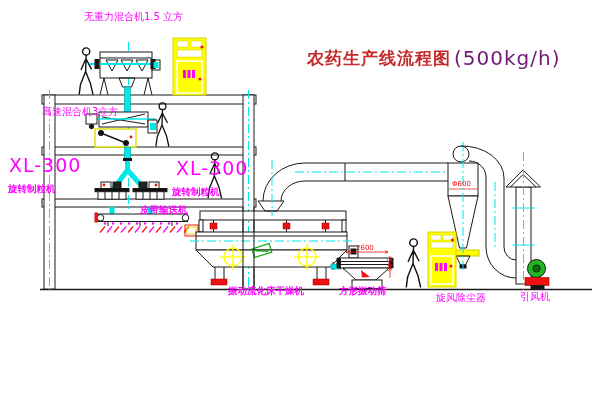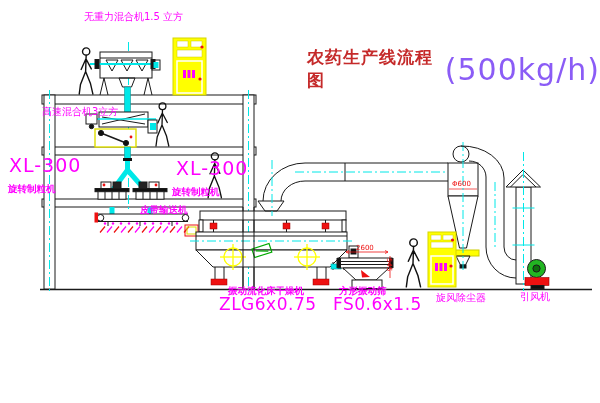--- a/index.html
+++ b/index.html
@@ -8,21 +8,21 @@
   .stage svg{position:absolute;left:0;top:0;}
   .lbl{position:absolute;color:#ff00ff;white-space:nowrap;line-height:1;}
   .s9{font-size:9.5px;font-weight:bold;}
   .s10{font-size:10px;}
   .xl{font-size:19px;letter-spacing:1px;}
   .model{font-size:17px;letter-spacing:.5px;}
   .dim{position:absolute;color:#ee1111;font-size:7px;white-space:nowrap;line-height:1;}
   .dim.vert{transform:rotate(90deg);transform-origin:left top;}
   .title{position:absolute;left:283px;top:46px;display:flex;align-items:center;gap:3px;margin-left:24px;}
   .t-cn{font-size:17px;font-weight:bold;color:#c52a2a;letter-spacing:1px;}
-  .t-cap{font-size:30px;color:#8b5cf6;letter-spacing:1px;}
+  .t-cap{font-size:20px;color:#701a75;letter-spacing:1px;}
 </style>
 </head>
 <body>
 
 <div class="stage">
 
 <svg width="600" height="403" viewBox="0 0 600 403">
   <defs>
     <g id="person" stroke-linecap="round">
       <circle cx="9.5" cy="4.2" r="3.4"></circle>
@@ -279,23 +279,21 @@
 </div>
 
 <div class="lbl s10" style="left:84px;top:12px;">无重力混合机1.5 立方</div>
 <div class="lbl s10" style="left:42px;top:107px;">高速混合机3立方</div>
 <div class="lbl xl" style="left:9px;top:156px;">XL-300</div>
 <div class="lbl s9" style="left:8px;top:184px;">旋转制粒机</div>
 <div class="lbl xl" style="left:176px;top:159px;">XL-300</div>
 <div class="lbl s9" style="left:172px;top:187px;">旋转制粒机</div>
 <div class="lbl s9" style="left:140px;top:205px;">皮带输送机</div>
 <div class="lbl s9" style="left:228px;top:286px;text-align:center;">振动流化床干燥机</div>
-<div class="lbl model" style="left:219px;top:296px;">ZLG6x0.75</div>
 <div class="lbl s9" style="left:339px;top:286px;">方形振动筛</div>
-<div class="lbl model" style="left:333px;top:296px;">FS0.6x1.5</div>
 <div class="lbl s10" style="left:436px;top:293px;">旋风除尘器</div>
 <div class="lbl s10" style="left:520px;top:292px;">引风机</div>
 
 <div class="dim" style="left:452px;top:181px;text-align:center;">Φ600</div>
 <div class="dim" style="left:356px;top:244.5px;">2600</div>
 <div class="dim vert" style="left:392px;top:258px;">545</div>
 
 </div>
 
 </body></html>

